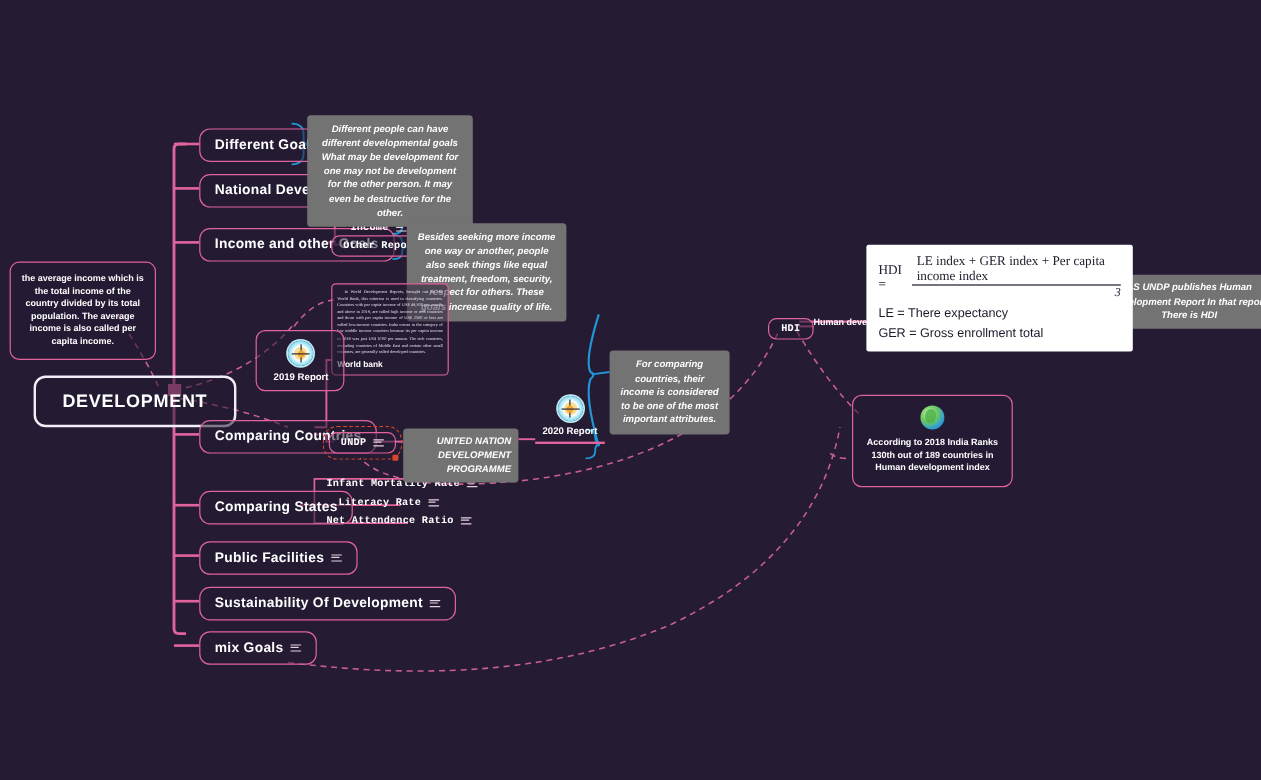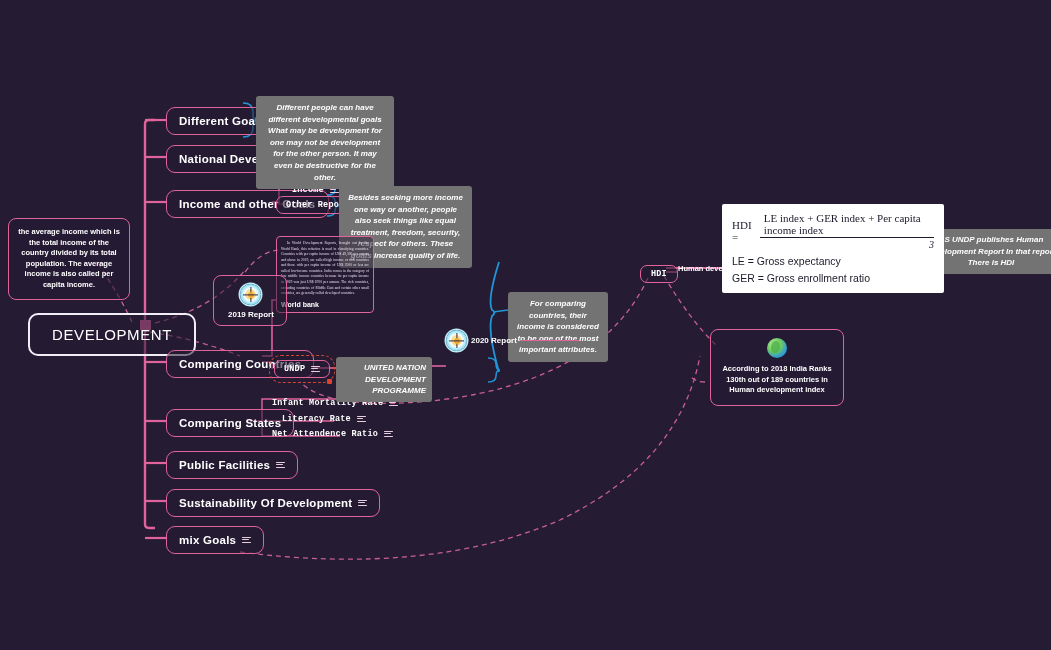--- a/index.html
+++ b/index.html
@@ -19,21 +19,21 @@
     border: 1.6px solid #e0639c;
     border-radius: 9px;
     color: #ffffff;
     background: rgba(37,27,51,0.55);
     white-space: nowrap;
   }
   .root {
     border: 2px solid #f2eef7;
     border-radius: 10px;
     padding: 11px 22px;
-    font-size: 15px; font-weight: 400; letter-spacing: .6px;
+    font-size: 15px; font-weight: 700; letter-spacing: .6px;
   }
   .branch {
     padding: 7px 12px;
     font-size: 11.5px; font-weight: 700; letter-spacing: .25px;
   }
   .sub {
     padding: 3px 9px; font-size: 8.5px; font-weight: 700;
     border-radius: 7px; letter-spacing:.2px;font-family:Liberation Mono, monospace;
   }
   .sub.noborder { border-color: transparent; background: transparent; }
@@ -126,21 +126,21 @@
     background:#4fb34a; border-radius:50% 40% 55% 45%;
     opacity:.85;
   }
   .reportnode {
     position:absolute; border:1.5px solid #e0639c; border-radius:8px;
     display:flex; flex-direction:column; align-items:center; gap:5px;
     padding:8px 12px 6px 14px; background:rgba(37,27,51,.5);
   }
   .reportnode .lbl { color:#fff; font-size:8px; font-weight:700; }
   .reportplain {
-    position:absolute; display:flex; flex-direction:row; align-items:center; gap:4px;
+    position:absolute; display:flex; flex-direction:column; align-items:center; gap:4px;
   }
   .reportplain .lbl { color:#fff; font-size:8px; font-weight:700; }
   .reportplain .ul { width:58px; height:1.6px; background:#e0639c; }
 </style>
 </head>
 <body>
 
 <div id="canvas">
 
   <svg class="links" viewBox="0 0 1051 650">
@@ -353,22 +353,22 @@
   </div>
 
   <div class="hdi-card" style="left:678px; top:204px; width:222px;margin-left:44px;">
     <div class="hdi-eq">
       <span>HDI =</span>
       <span class="hdi-frac">
         <span class="hdi-num">LE index + GER index + Per capita income index</span>
         <span class="hdi-den">3</span>
       </span>
     </div>
-    <div class="hdi-line">LE = Gross expectancy</div>
-    <div class="hdi-line">GER = Gross enrollment ratio</div>
+    <div class="hdi-line">LE = There expectancy</div>
+    <div class="hdi-line">GER = Gross enrollment total</div>
   </div>
   <div class="hdi-cap" style="left:678px; top:264px;">Human development index</div>
 
   <div class="darknote" style="left:710px; top:329px; width:134px;">
     <span class="globe"></span>
     <span>According to 2018 India Ranks 130th out of 189 countries in Human development index</span>
   </div>
 
 </div>
 

